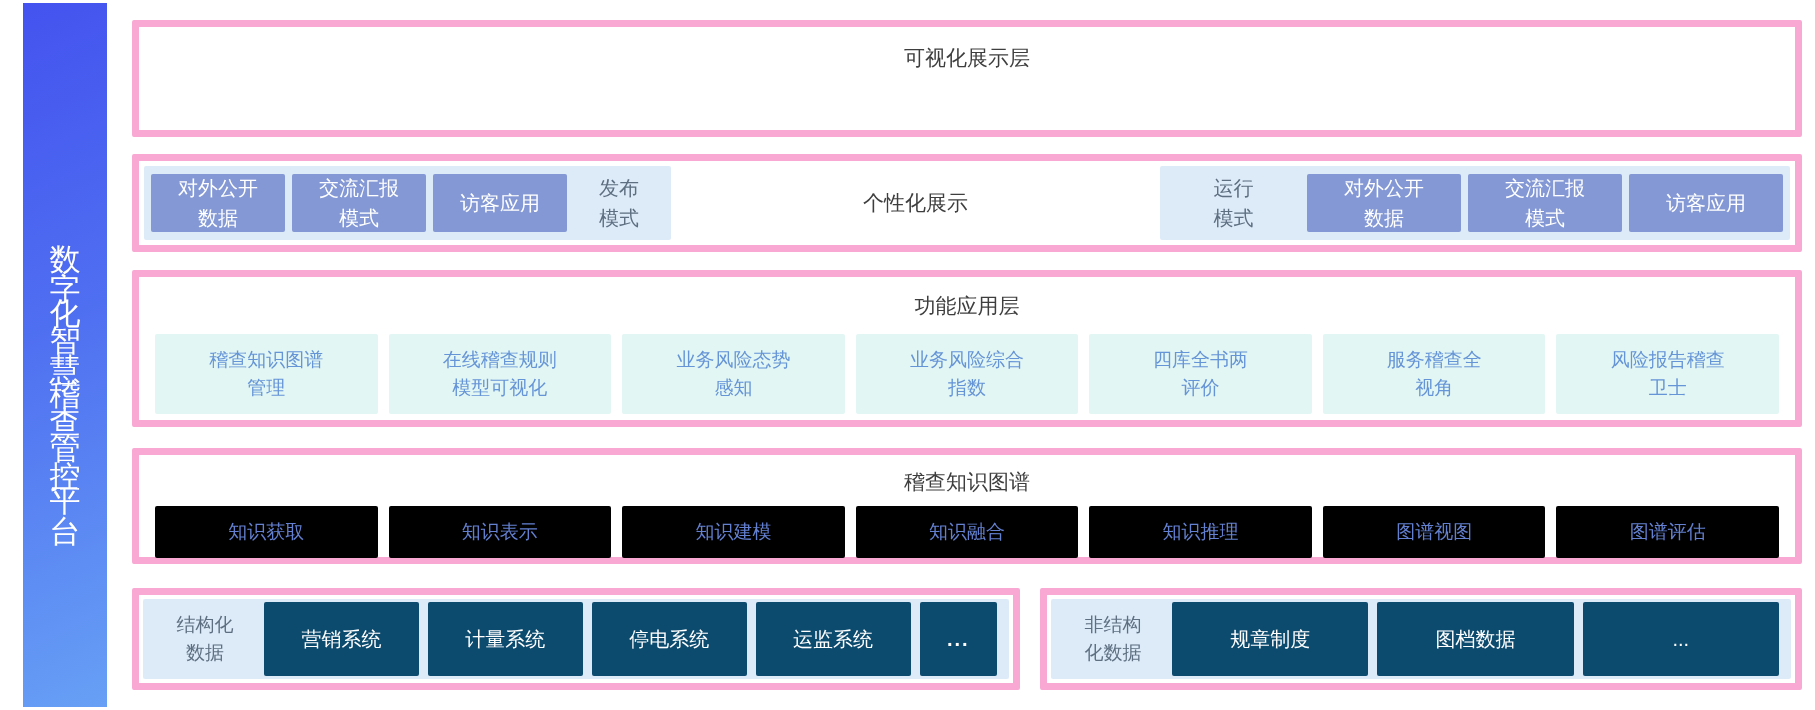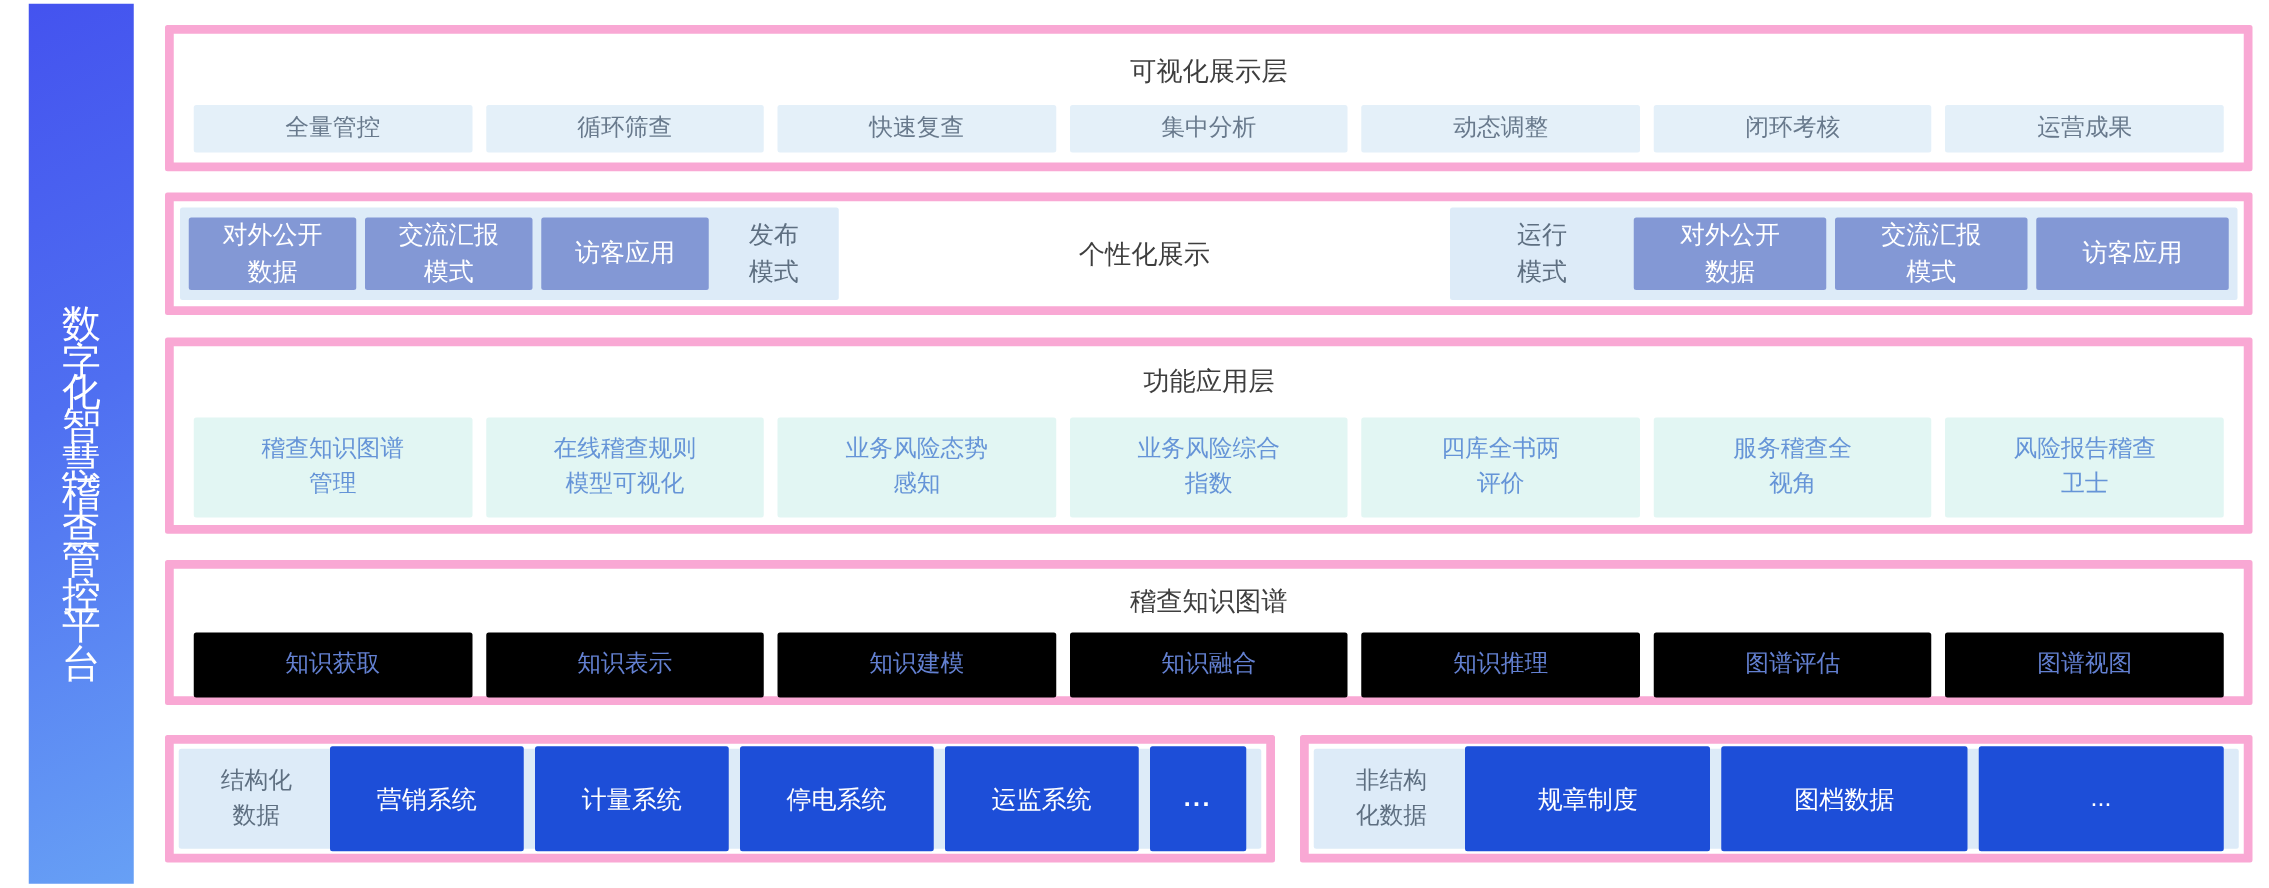--- a/index.html
+++ b/index.html
@@ -73,45 +73,36 @@
   .data-box-unstructured{flex:1;}
   .data-panel{
     width:100%;height:100%;background:#ddebf8;border-radius:2px;box-sizing:border-box;
     display:flex;align-items:center;padding:6px 12px;gap:9px;
   }
   .data-label{
     width:100px;flex:0 0 auto;color:#5e6f81;font-size:19px;text-align:center;
     white-space:pre-line;line-height:1.5;
   }
   .data-block{
-    background:#1d4ed8;color:#ffffff;font-size:20px;height:84px;border-radius:2px;
+    background:#0c4a6e;color:#ffffff;font-size:20px;height:74px;border-radius:2px;
     display:flex;align-items:center;justify-content:center;text-align:center;flex:2;
   }
   .data-block-more{flex:1;font-weight:700;letter-spacing:2px;}
 </style>
 </head>
 <body>
 
 <aside class="sidebar">
   <span class="sidebar-text">数字化智慧稽查管控平台</span>
 </aside>
 
 <main class="content">
 
   <section class="layer-box box-visual">
     <h2 class="layer-title">可视化展示层</h2>
-    <div class="chip-row">
-      <div class="chip chip-blue">全量管控</div>
-      <div class="chip chip-blue">循环筛查</div>
-      <div class="chip chip-blue">快速复查</div>
-      <div class="chip chip-blue">集中分析</div>
-      <div class="chip chip-blue">动态调整</div>
-      <div class="chip chip-blue">闭环考核</div>
-      <div class="chip chip-blue">运营成果</div>
-    </div>
   </section>
 
   <section class="layer-box box-mode">
     <div class="mode-panel mode-panel-publish">
       <div class="mode-block">对外公开
 数据</div>
       <div class="mode-block">交流汇报
 模式</div>
       <div class="mode-block">访客应用</div>
       <div class="mode-label">发布
@@ -150,22 +141,22 @@
   </section>
 
   <section class="layer-box box-knowledge">
     <h2 class="layer-title">稽查知识图谱</h2>
     <div class="chip-row">
       <div class="chip chip-lav">知识获取</div>
       <div class="chip chip-lav">知识表示</div>
       <div class="chip chip-lav">知识建模</div>
       <div class="chip chip-lav">知识融合</div>
       <div class="chip chip-lav">知识推理</div>
+      <div class="chip chip-lav">图谱视图</div>
       <div class="chip chip-lav">图谱评估</div>
-      <div class="chip chip-lav">图谱视图</div>
     </div>
   </section>
 
   <div class="data-row">
     <section class="layer-box data-box data-box-structured">
       <div class="data-panel">
         <div class="data-label">结构化
 数据</div>
         <div class="data-block">营销系统</div>
         <div class="data-block">计量系统</div>

